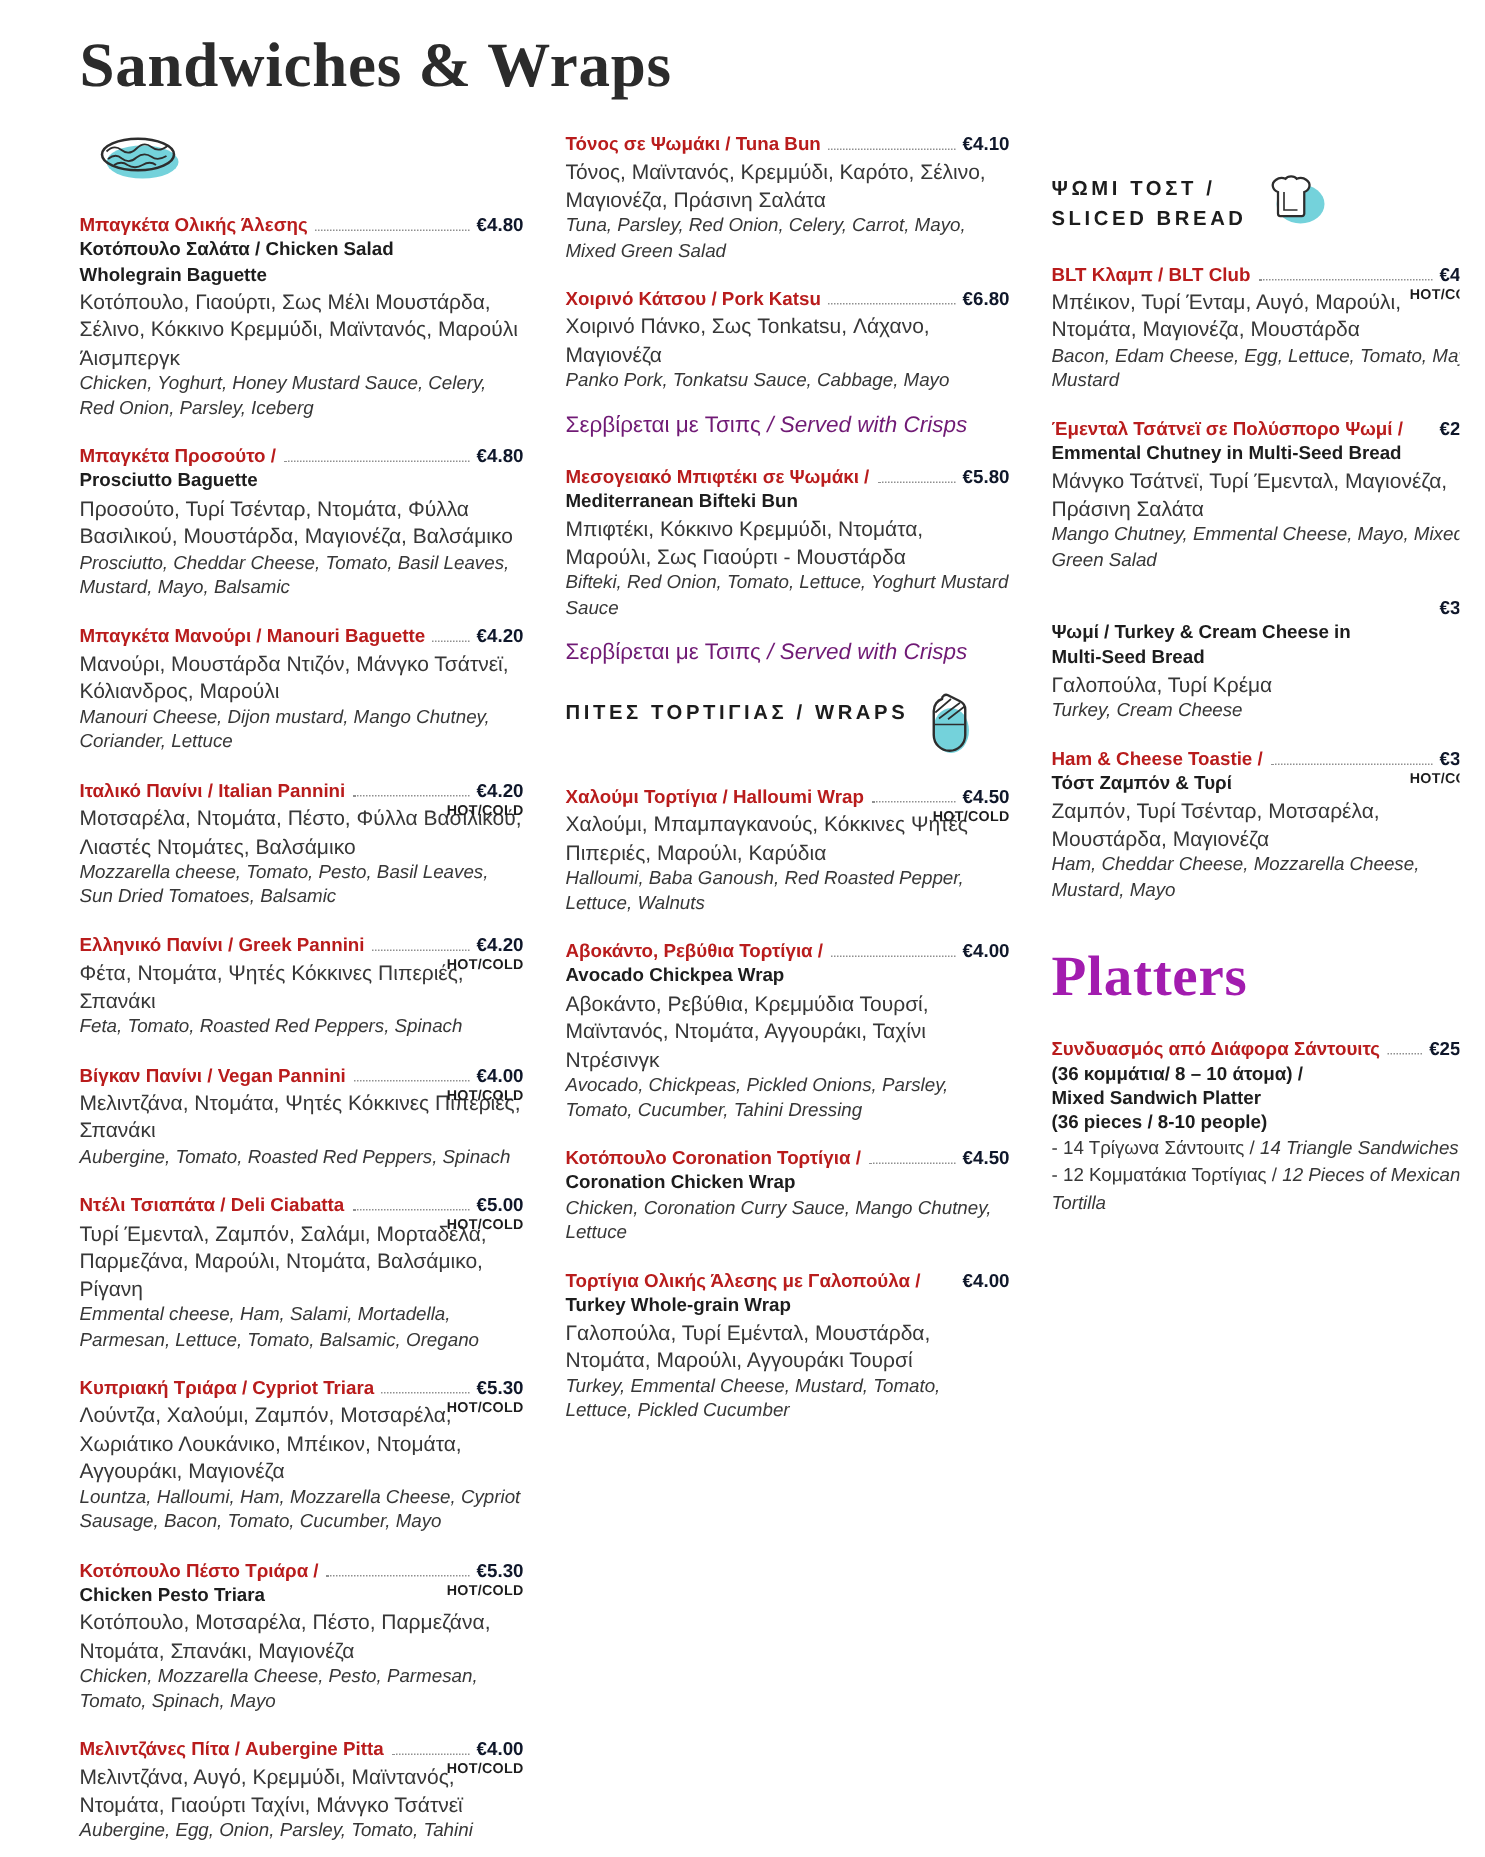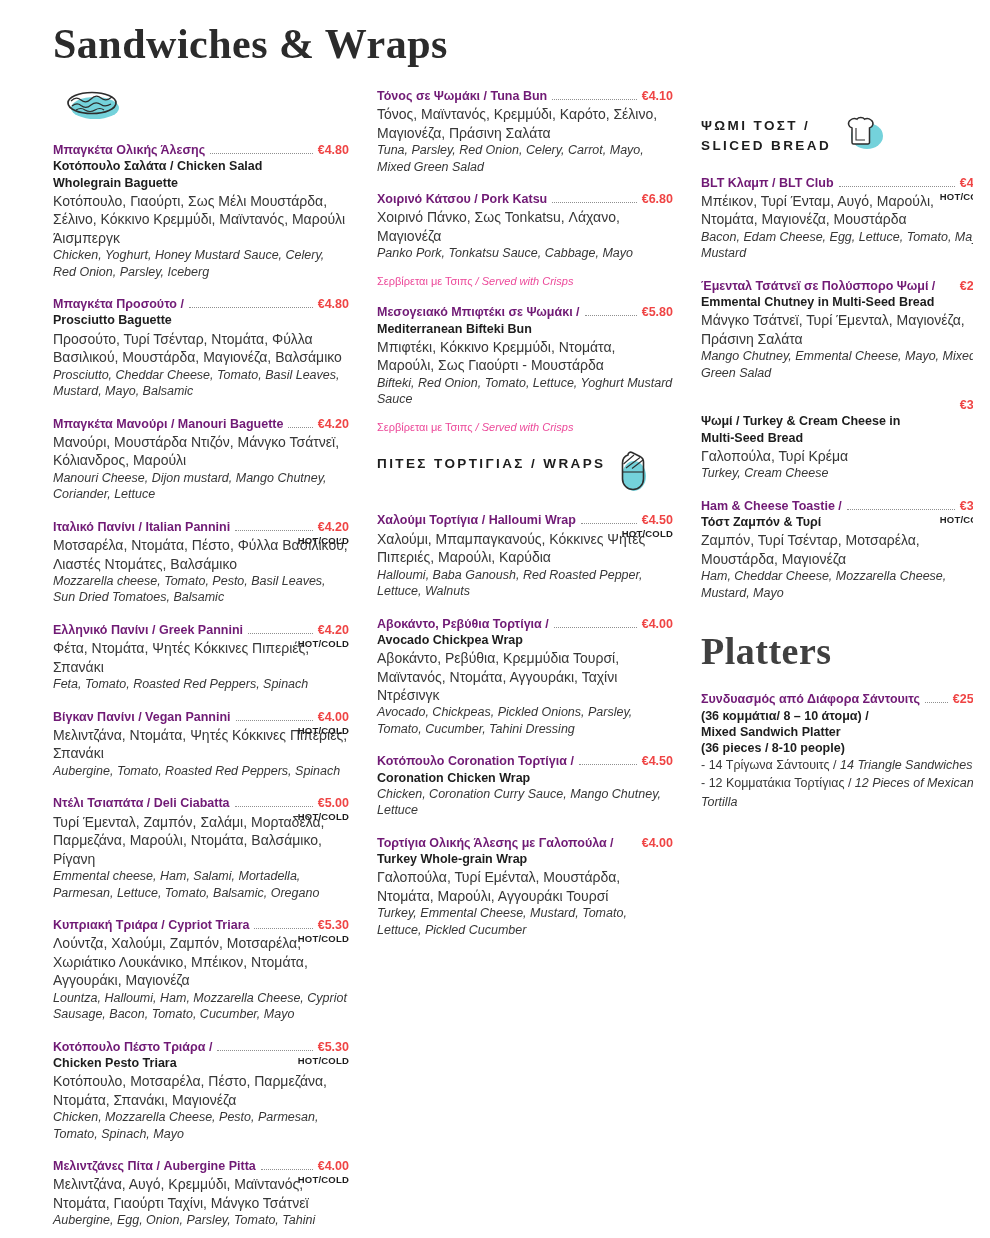--- a/index.html
+++ b/index.html
@@ -23,36 +23,36 @@
 
   
   .sec { display:flex; align-items:flex-start; margin:4px 0 18px 0; }
   .col > .sec:first-child { margin-top:0; }
   .sec-text { font-weight:700; font-size:13.5px; letter-spacing:2.4px; line-height:1.5; color:#1d1d1d; padding-top:4px; }
   .sec-icon { margin-left:12px; flex:0 0 auto; line-height:0; }
 
   
   .item { margin-bottom:16px; }
   .head { display:flex; align-items:flex-start; font-size:12.5px; line-height:1.3; }
-  .iname { font-weight:700; color:#701a75; }
+  .iname { font-weight:700; color:#b91c1c; }
   .dots { flex:1 1 auto; min-width:6px; height:12px; border-bottom:1.6px dotted #8f8f8f; margin:0 5px 2px 5px; }
   .dots.nodots { border-bottom:none; }
   .pricewrap { position:relative; flex:0 0 auto; }
-  .price { font-weight:700; color:#ef4444; white-space:nowrap; }
+  .price { font-weight:700; color:#0f172a; white-space:nowrap; }
   .hotcold { position:absolute; right:0; top:16px; font-size:9.5px; font-weight:700; letter-spacing:0.2px; color:#1d1d1d; white-space:nowrap; }
   .xbold { font-weight:700; font-size:12.5px; line-height:1.3; color:#1d1d1d; }
   .gr { font-size:14px; line-height:1.32; color:#373737; margin-top:1px; }
   .en { font-size:12.5px; line-height:1.32; font-style:italic; color:#373737; }
-  .note { margin-top:12px; font-size:11px; line-height:1.32; color:#ec4899; }
+  .note { margin-top:12px; font-size:15px; line-height:1.32; color:#701a75; }
   .npart-en { font-style:italic; }
 
   
   .bigh {
     font-family:"Liberation Serif", serif; font-weight:700;
-    font-size:38px; color:#404040; margin:28px 0 18px 0; letter-spacing:0.5px;
+    font-size:38px; color:#a21caf; margin:28px 0 18px 0; letter-spacing:0.5px;
   }
   .plist-line { font-size:12.5px; line-height:1.45; color:#373737; }
   .item .plist-line:first-of-type { margin-top:10px; }
   .lpart-en { font-style:italic; }
 </style>
 </head>
 <body>
 
 <div class="page">
   <h1 class="main-title">Sandwiches &amp; Wraps</h1>

